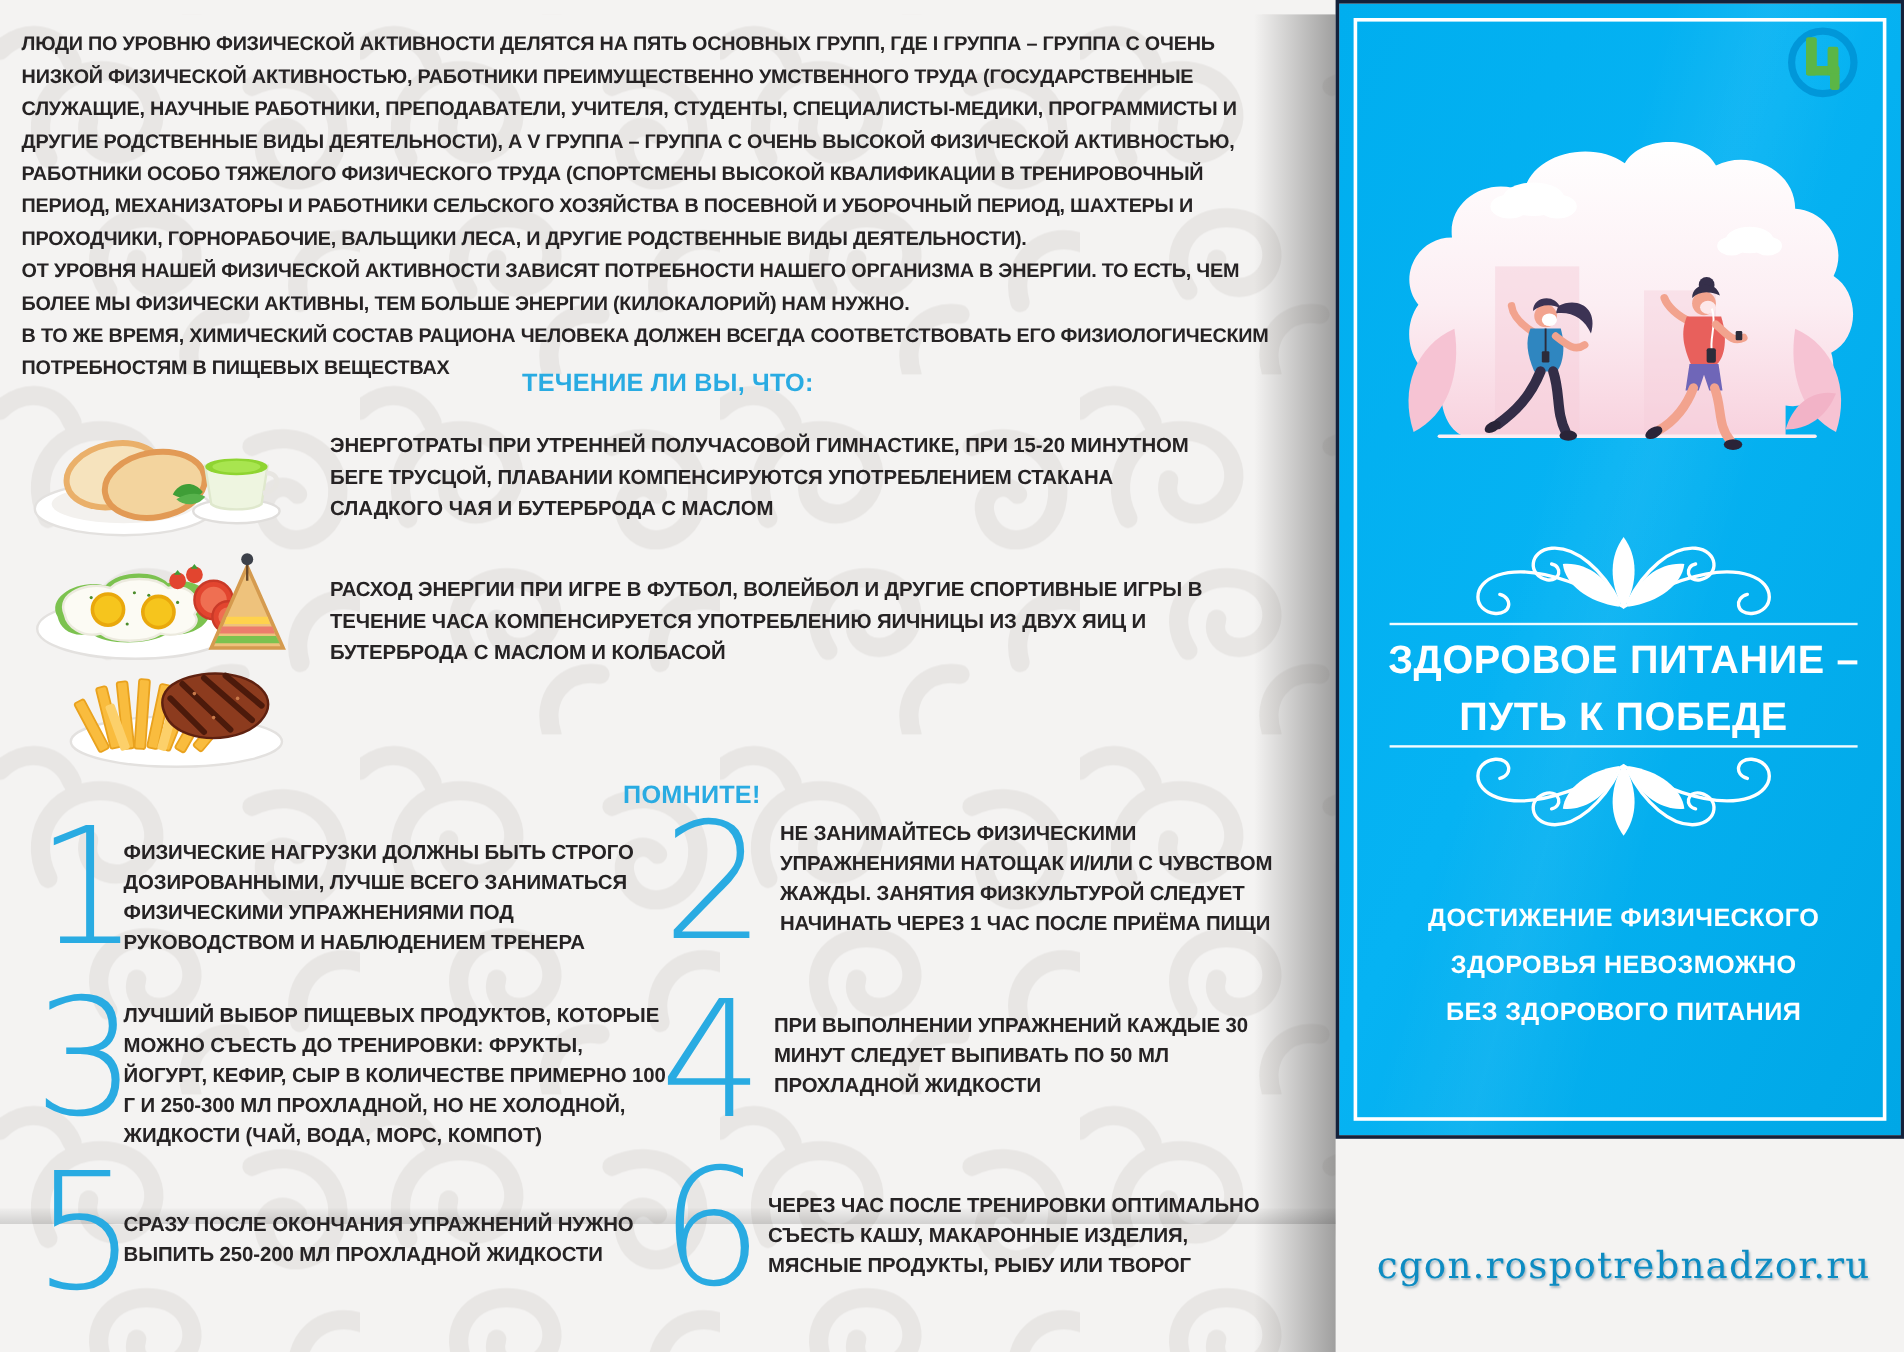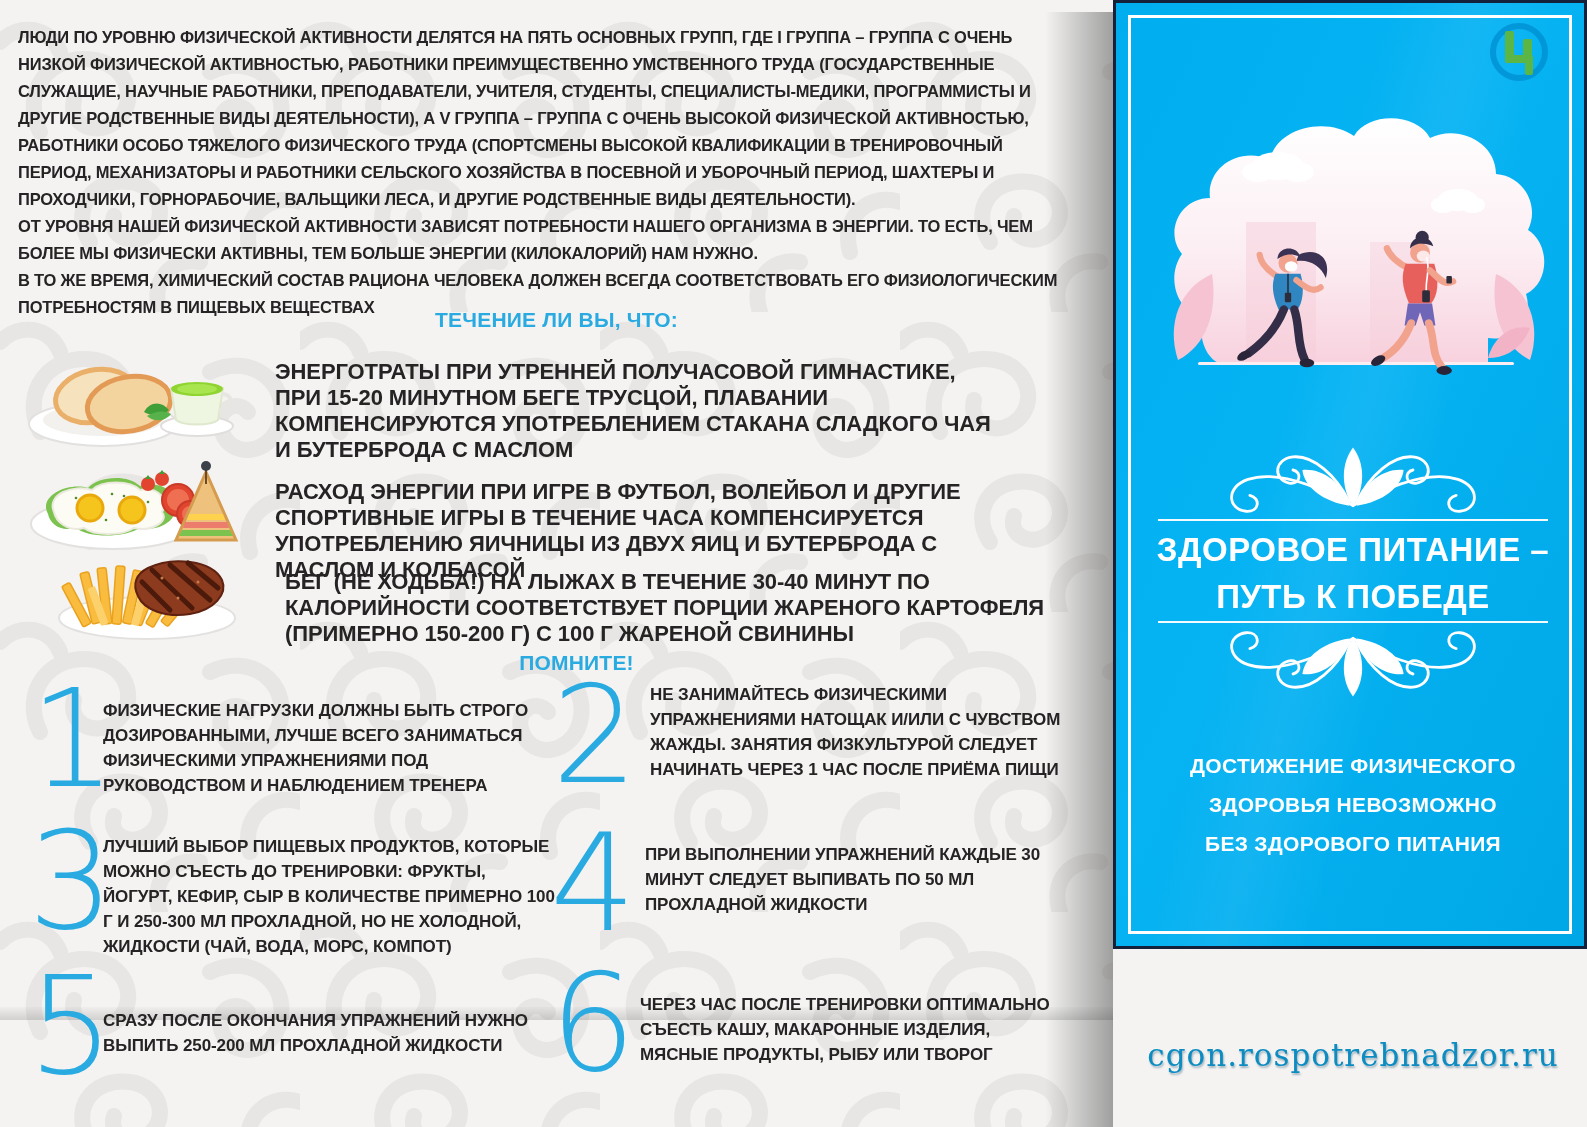--- a/index.html
+++ b/index.html
@@ -12,21 +12,21 @@
         background:linear-gradient(to right,rgba(90,90,90,0) 0%,rgba(90,90,90,0.55) 100%);}
   .bottom-strip{position:absolute;left:0;bottom:0;width:1113px;height:13px;
         background:linear-gradient(to bottom,rgba(0,0,0,0.02),rgba(0,0,0,0.14));}
   .intro{position:absolute;left:18px;top:12px;width:1042px;font-weight:bold;
         font-size:16.5px;line-height:27px;color:#262324;letter-spacing:-0.2px;}
   .intro p{margin:0;}
   .section-heading{position:absolute;left:0;width:1113px;text-align:center;font-weight:bold;
         font-size:21px;color:#29ABE2;letter-spacing:0.2px;}
   .h-know{top:296px;}
   .h-rem{top:639px;padding-left:20px;}
-  .know-text{position:absolute;font-weight:bold;font-size:22px;line-height:26px;
+  .know-text{position:absolute;font-weight:bold;font-size:17px;line-height:26px;
         color:#262324;letter-spacing:-0.1px;}
   .food-icon{position:absolute;}
   .tip-num{position:absolute;color:#29ABE2;font-family:"DejaVu Sans",sans-serif;
         font-weight:200;font-size:135px;line-height:100px;}
   .tip-text{position:absolute;font-weight:bold;font-size:17px;line-height:25px;
         color:#262324;letter-spacing:-0.1px;}
   
   .sidebar{position:absolute;left:1113px;top:0;width:474px;height:949px;box-sizing:border-box;
         background:linear-gradient(115deg,#00AEEF 0%,#06b3f3 45%,#00a7e6 100%);
         border:3px solid #14213a;}
@@ -154,21 +154,20 @@
           <line x1="118" y1="23" x2="158" y2="58"></line>
           <line x1="136" y1="21" x2="166" y2="46"></line>
           <line x1="90" y1="40" x2="118" y2="68"></line>
       </g>
       <g fill="#c97a4a">
           <circle cx="110" cy="36" r="1.5"></circle>
           <circle cx="146" cy="40" r="1.5"></circle>
           <circle cx="126" cy="56" r="1.5"></circle>
         </g>
     </svg>
-    <div class="know-text" style="left:285px;top:557px;width:760px;">БЕГ (НЕ ХОДЬБА!) НА ЛЫЖАХ В ТЕЧЕНИЕ 30-40 МИНУТ ПО КАЛОРИЙНОСТИ СООТВЕТСТВУЕТ ПОРЦИИ ЖАРЕНОГО КАРТОФЕЛЯ (ПРИМЕРНО 150-200 Г) С 100 Г ЖАРЕНОЙ СВИНИНЫ</div>
 
     <div class="section-heading h-rem">ПОМНИТЕ!</div>
 
     <div class="tip-num" style="left:30px;top:678px;">1</div>
     <div class="tip-text" style="left:103px;top:686px;width:435px;">ФИЗИЧЕСКИЕ НАГРУЗКИ ДОЛЖНЫ БЫТЬ СТРОГО ДОЗИРОВАННЫМИ, ЛУЧШЕ ВСЕГО ЗАНИМАТЬСЯ ФИЗИЧЕСКИМИ УПРАЖНЕНИЯМИ ПОД РУКОВОДСТВОМ И НАБЛЮДЕНИЕМ ТРЕНЕРА</div>
 
     <div class="tip-num" style="left:552px;top:674px;">2</div>
     <div class="tip-text" style="left:650px;top:670px;width:440px;">НЕ ЗАНИМАЙТЕСЬ ФИЗИЧЕСКИМИ УПРАЖНЕНИЯМИ НАТОЩАК И/ИЛИ С ЧУВСТВОМ ЖАЖДЫ. ЗАНЯТИЯ ФИЗКУЛЬТУРОЙ СЛЕДУЕТ НАЧИНАТЬ ЧЕРЕЗ 1 ЧАС ПОСЛЕ ПРИЁМА ПИЩИ</div>
 
     <div class="tip-num" style="left:28px;top:820px;">3</div>

